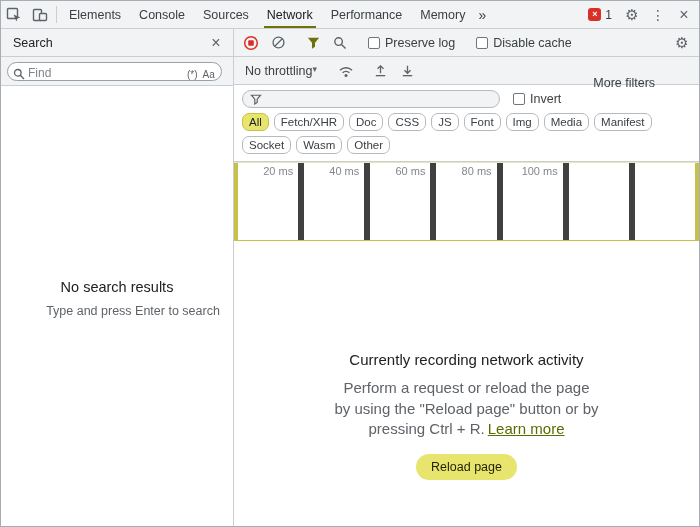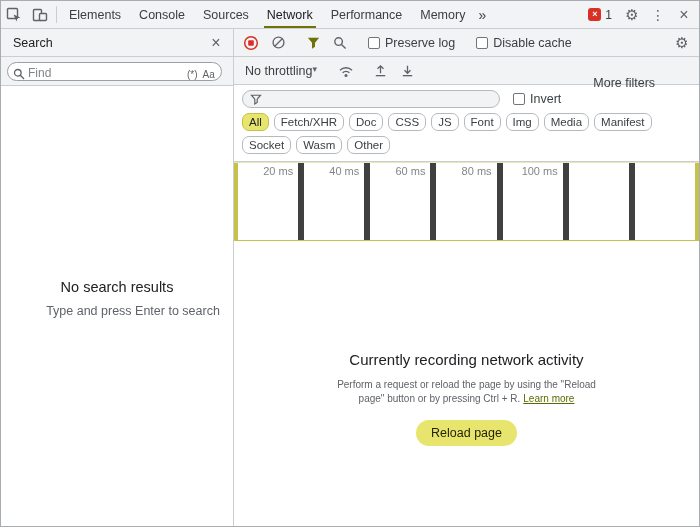--- a/index.html
+++ b/index.html
@@ -169,21 +169,21 @@
     background: var(--accent-border, #c6c14b);
   }
   .ov-handle.left { left: 0; } .ov-handle.right { right: 0; }
 
   .net-empty {
     flex: 1; display: flex; flex-direction: column; align-items: center;
     padding-top: 110px; text-align: center;
   }
   .net-empty-title { font-size: 15px; color: var(--text, #202124); margin-bottom: 10px; }
   .net-empty-desc {
-    max-width: 265px; font-size: 10px; line-height: 1.38;
+    max-width: 265px; font-size: 15px; line-height: 1.38;
     color: var(--text-secondary, #5f6368);
   }
   .learn-more { color: var(--link, #5a6b00); text-decoration: underline; margin-left: 3px; cursor: pointer; }
   .reload-btn {
     margin-top: 14px; background: var(--accent-bg, #e8e56f); color: #242400;
     border: none; border-radius: 13px; padding: 6px 15px;
     font: 12.5px "Liberation Sans", "DejaVu Sans", sans-serif; cursor: pointer;
   }
   svg { display: block; }
 </style>

